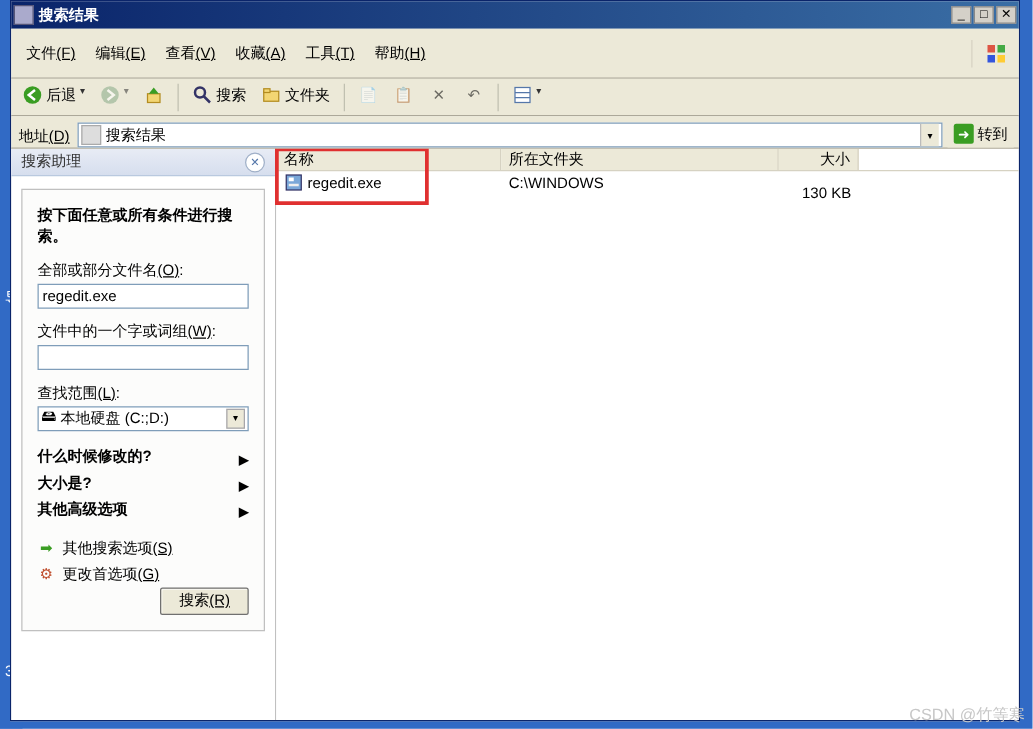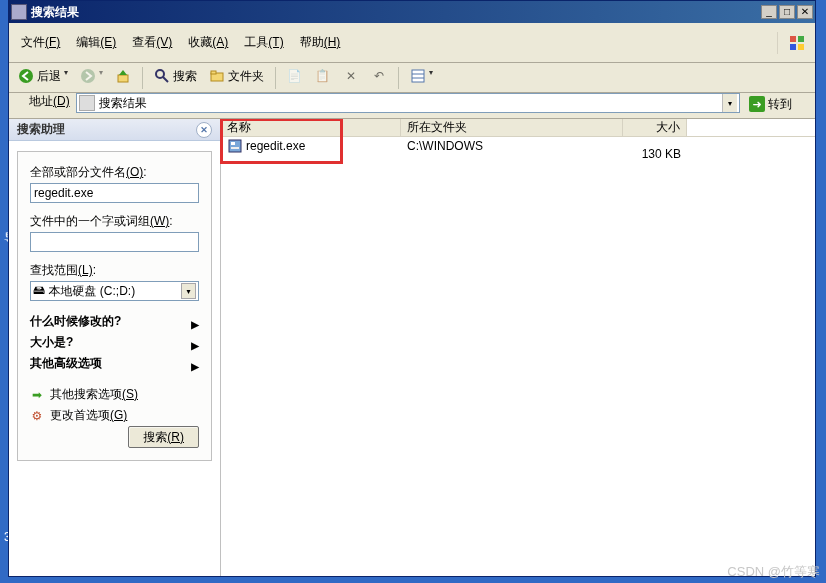--- a/index.html
+++ b/index.html
@@ -15,30 +15,30 @@
 .menubar .mitem { padding: 2px 8px; cursor: default; }
 .menubar .mitem u { text-decoration: underline; }
 .menubar .winflag { margin-left: auto; width: 38px; height: 22px; display: flex; align-items: center; justify-content: center; border-left: 1px solid #d6d2c2; }
 .winflag svg { width: 18px; height: 16px; }
 .toolbar { height: 30px; background: #ece9d8; border-bottom: 1px solid #aca899; display: flex; align-items: center; padding: 0 4px; gap: 2px; }
 .tb-sep { width: 1px; height: 22px; background: #c0c0b0; margin: 0 4px; }
 .tb-btn { height: 22px; padding: 0 4px; display: flex; align-items: flex-start; gap: 3px; border: 1px solid transparent; cursor: default; }
 .tb-btn.disabled { opacity: 0.55; }
 .tb-btn .ico { width: 16px; height: 16px; display: flex; align-items: center; justify-content: center; }
 .tb-btn .drop { font-size: 8px; color: #333; }
-.addressbar { height: 26px; background: #ece9d8; border-bottom: 1px solid #aca899; display: flex; align-items: flex-start; padding: 0 18px; gap: 4px; }
+.addressbar { height: 26px; background: #ece9d8; border-bottom: 1px solid #aca899; display: flex; align-items: flex-end; padding: 0 4px; gap: 4px; }
 .addressbar .albl { padding: 0 2px; }
 .addressbar .abox { flex: 1; height: 20px; background: #fff; border: 1px solid #7f9db9; display: flex; align-items: center; padding: 0 2px; gap: 4px; }
 .addressbar .abox .aicon { width: 16px; height: 16px; background: #ddd; border: 1px solid #aaa; }
 .addressbar .abox .adrop { width: 15px; height: 18px; background: #ece9d8; border-left: 1px solid #bbb; display: flex; align-items: center; justify-content: center; font-size: 8px; }
 .addressbar .gobtn { height: 22px; background: #ece9d8; border: 1px solid transparent; display: flex; align-items: center; gap: 3px; padding: 0 4px; }
 .addressbar .goarrow { width: 16px; height: 16px; background: #3a9d23; border-radius: 2px; display: flex; align-items: center; justify-content: center; color: #fff; font-size: 11px; }
 .client { flex: 1; display: flex; overflow: hidden; }
 .sidebar { width: 212px; background: #fff; border-right: 1px solid #c0c0c0; display: flex; flex-direction: column; }
-.side-hdr { height: 22px; background: linear-gradient(#e8ecf5,#d6deee); border-bottom: 1px solid #b9c9df; display: flex; align-items: center; padding: 0 8px; font-weight: bold; color: #333; }
+.side-hdr { height: 22px; background: linear-gradient(#e8ecf5,#d6deee); border-bottom: 1px solid #b9c9df; display: flex; align-items: center; padding: 0 8px; font-weight: normal; color: #333; }
 .side-hdr .coll { margin-left: auto; width: 16px; height: 16px; border: 1px solid #a0b0c8; border-radius: 50%; display: flex; align-items: center; justify-content: center; font-size: 9px; color: #5577aa; background: #fff; }
 .side-body { flex: 1; padding: 10px 8px; overflow: hidden; }
 .panel { border: 1px solid #c0c0c0; background: #fcfcfb; padding: 12px; }
 .panel .ptitle { font-weight: bold; margin-bottom: 10px; line-height: 1.4; }
 .fld-lbl { margin-bottom: 2px; }
 .fld-lbl u { text-decoration: underline; }
 .fld-in { width: 100%; height: 20px; border: 1px solid #7f9db9; padding: 0 3px; background: #fff; }
 .fld-sel { width: 100%; height: 20px; border: 1px solid #7f9db9; background: #fff; display: flex; align-items: center; padding: 0 2px; }
 .fld-sel .sdrop { margin-left: auto; width: 15px; height: 16px; background: #ece9d8; border: 1px solid #a7a6aa; display: flex; align-items: center; justify-content: center; font-size: 8px; }
 .gap { height: 10px; }
@@ -193,20 +193,21 @@
 
   <div class="client">
 
     <div class="sidebar">
       <div class="side-hdr">
         <span>搜索助理</span>
         <div class="coll">✕</div>
       </div>
       <div class="side-body">
         <div class="panel">
+          <div class="ptitle">按下面任意或所有条件进行搜索。</div>
 
           <div class="fld-lbl"><span>全部或部分文件名</span><u>(O)</u>:</div>
           <input class="fld-in" value="regedit.exe" style="">
           <div class="gap"></div>
 
           <div class="fld-lbl"><span>文件中的一个字或词组</span><u>(W)</u>:</div>
           <input class="fld-in" value="" style="">
           <div class="gap"></div>
 
           <div class="fld-lbl"><span>查找范围</span><u>(L)</u>:</div>

